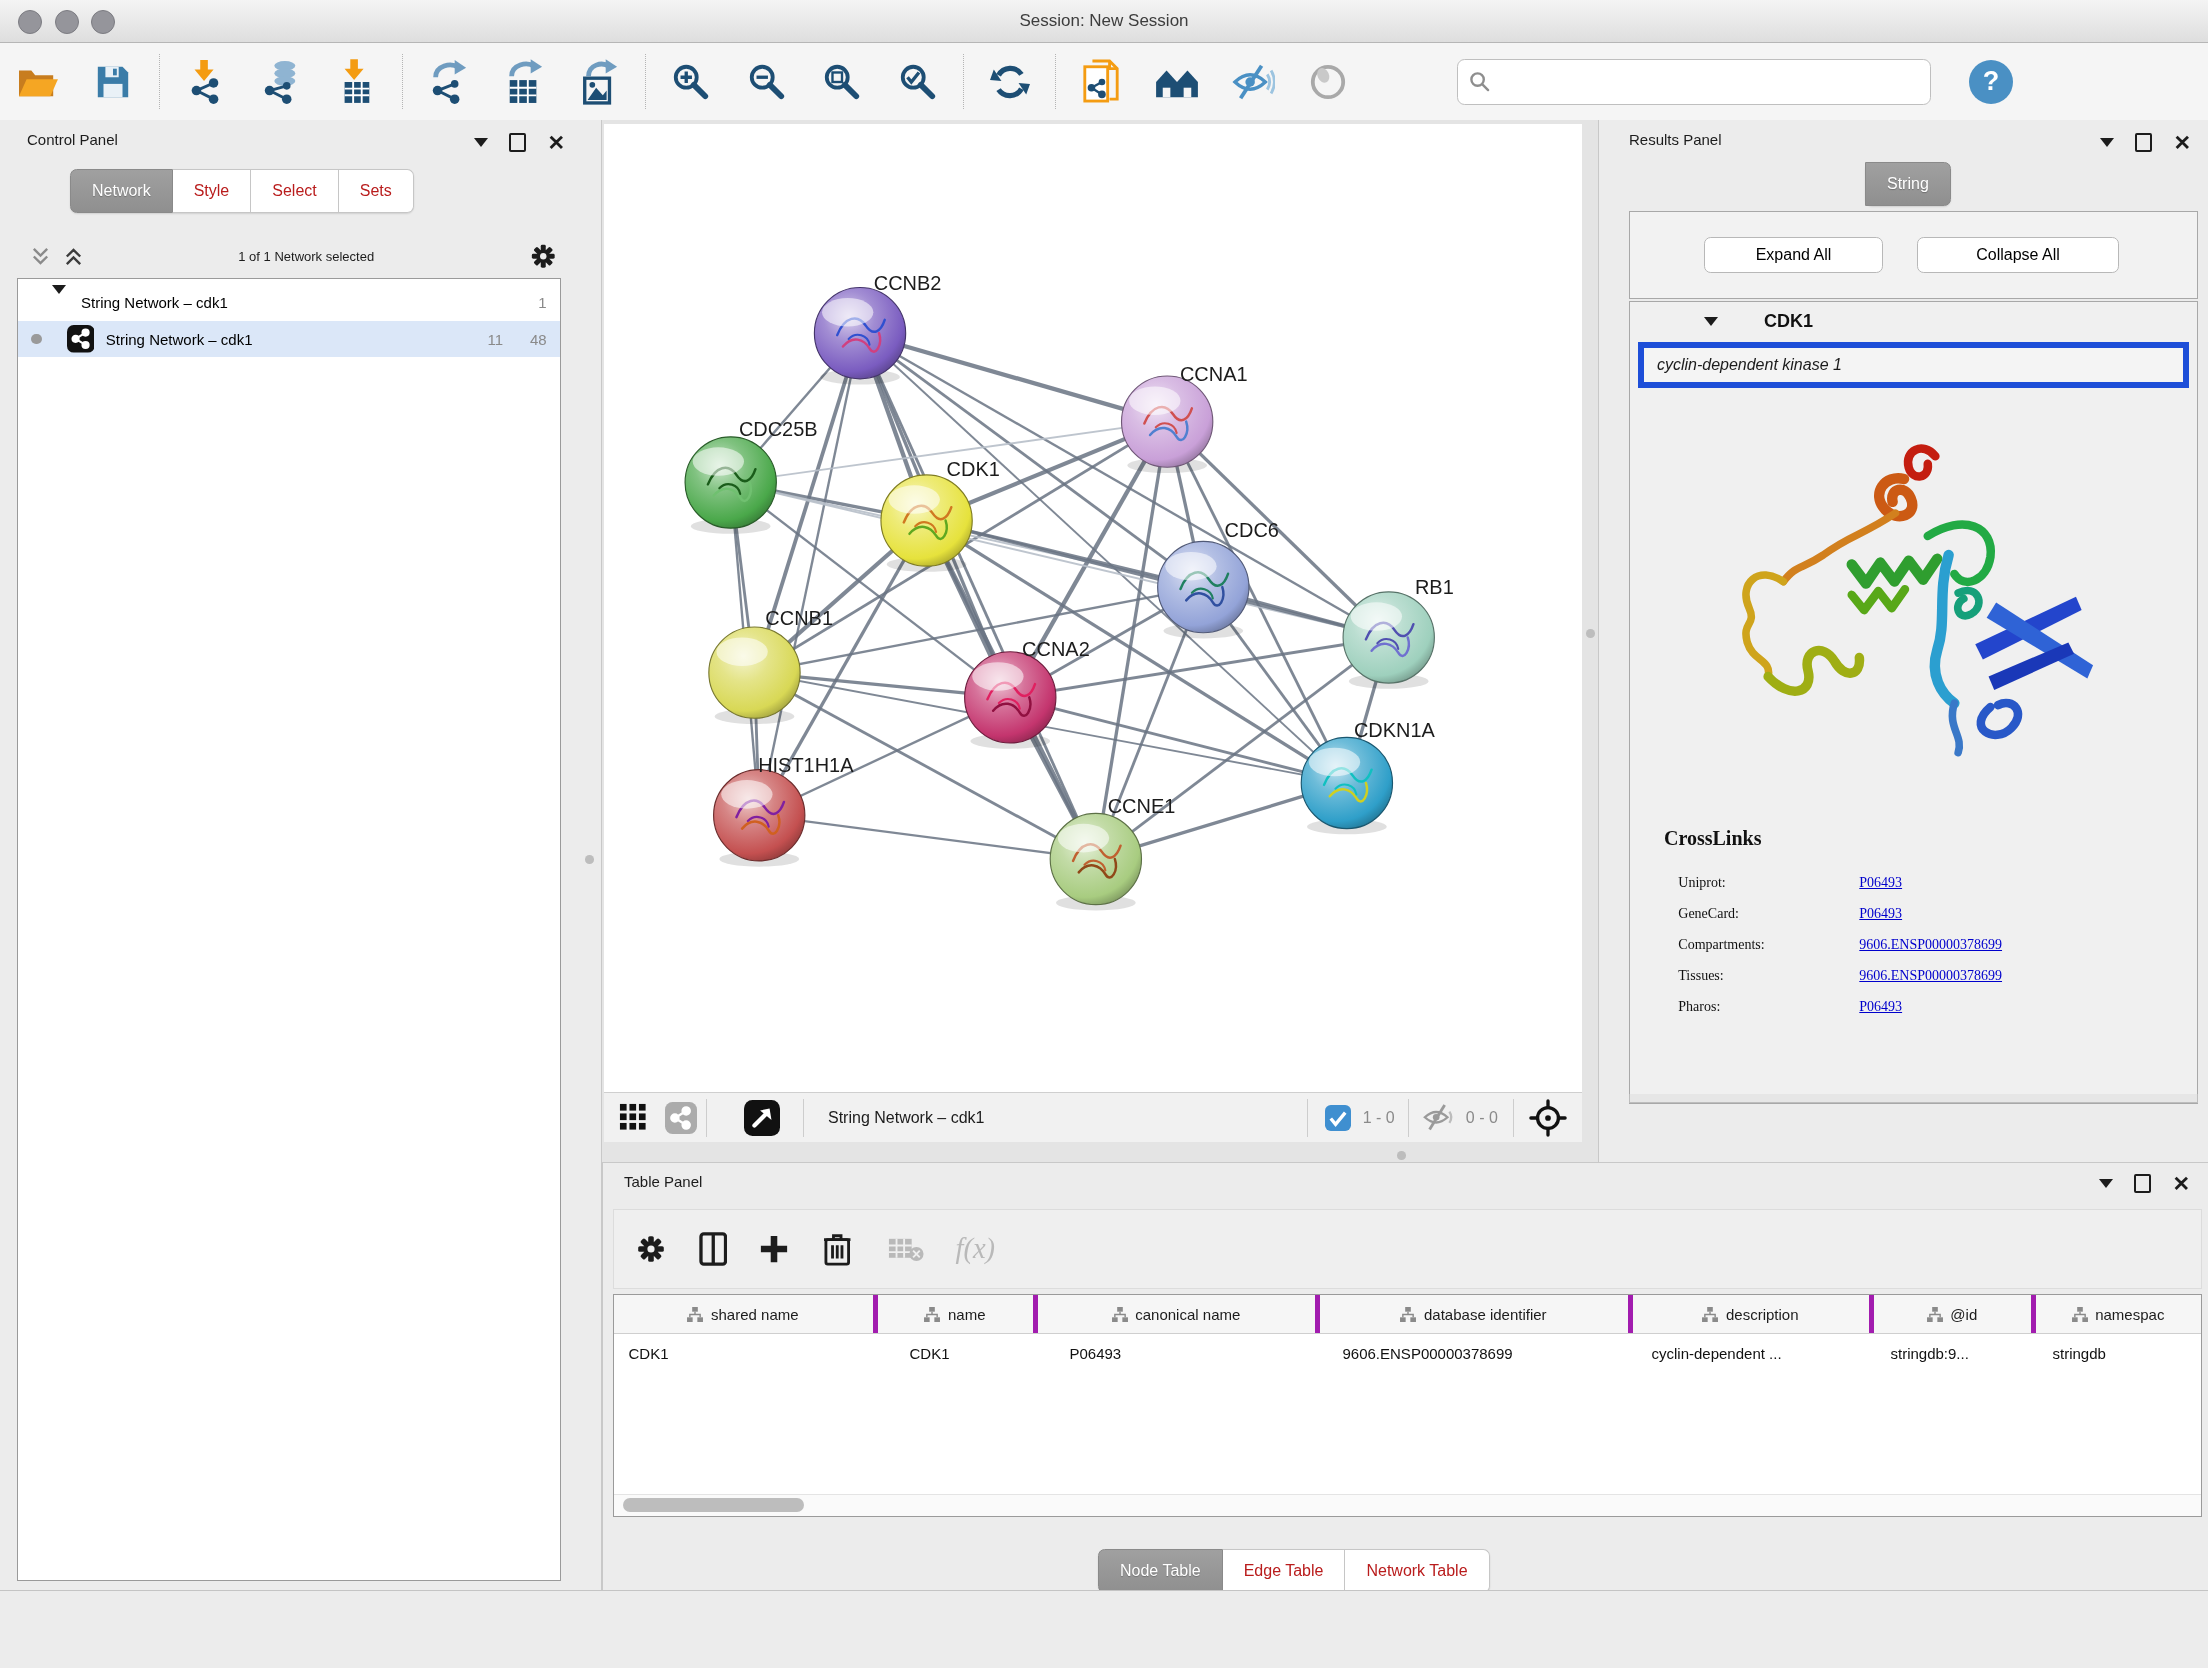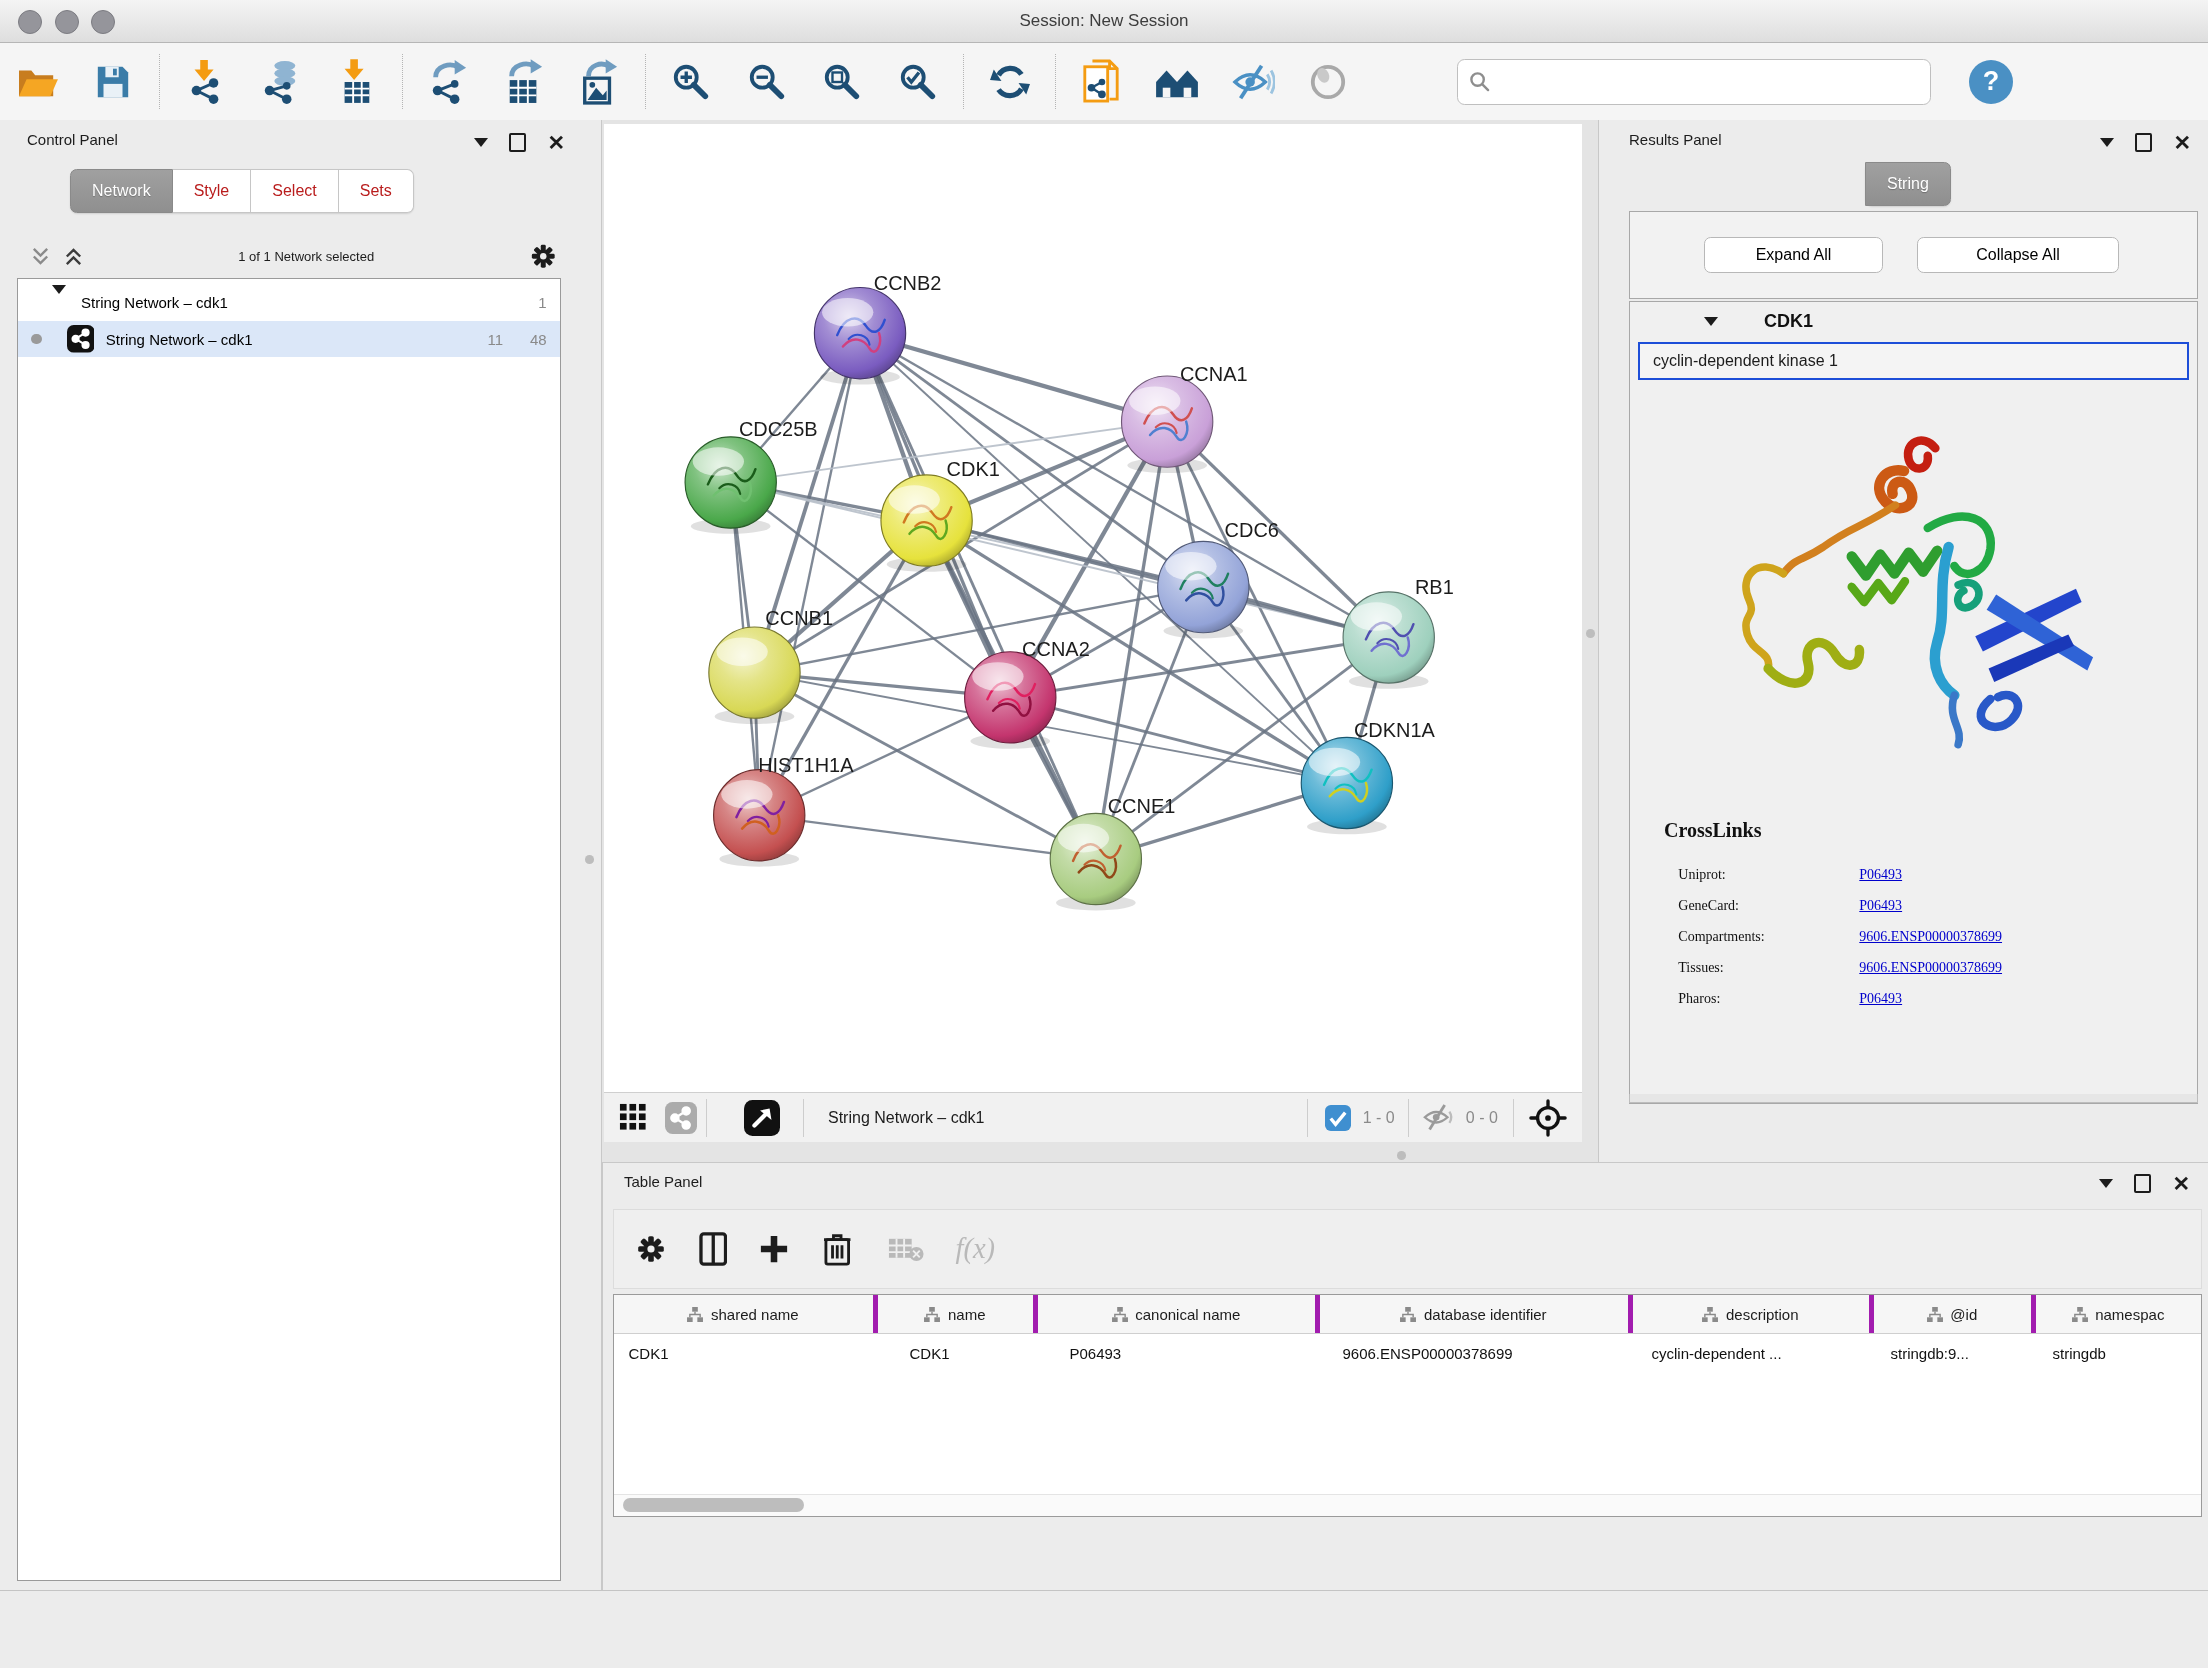--- a/index.html
+++ b/index.html
@@ -623,21 +623,21 @@
   </div>
   <div class="abs" style="left:30px;top:91px;width:567px;height:86px;background:#f2f2f2;border:1.4px solid #a8a8a8;">
     <button class="abs" style="left:74px;top:25px;width:179px;height:36px;background:#fff;border:1px solid #b8b8b8;border-radius:6.7px;font-size:16px;font-family:'Liberation Sans',sans-serif;">Expand All</button>
     <button class="abs" style="left:287px;top:25px;width:202px;height:36px;background:#fff;border:1px solid #b8b8b8;border-radius:6.7px;font-size:16px;font-family:'Liberation Sans',sans-serif;">Collapse All</button>
   </div>
   <div class="abs" style="left:30px;top:181px;width:567px;height:801px;background:#f0f0f0;border:1.4px solid #a8a8a8;overflow:hidden;">
     <div style="height:38px;display:flex;align-items:center;">
       <span class="tri-down" style="margin-left:74px"></span>
       <span style="margin-left:46px;font-size:18px;font-weight:bold;color:#111;">CDK1</span>
     </div>
-    <div style="margin:1.9px 7.6px 0 7.6px;background:#f4f4f4;border:2px solid #1d4ed8;height:34px;display:flex;align-items:center;">
+    <div style="margin:1.9px 7.6px 0 7.6px;background:#f4f4f4;border:6px solid #1d4ed8;height:34px;display:flex;align-items:center;font-style:italic;">
       <span style="margin-left:13.3px;font-size:16px;color:#1c1c1c;">cyclin-dependent kinase 1</span>
     </div>
     <div style="display:flex;justify-content:center;margin-top:34px;">
       <svg width="409" height="380" viewBox="0 0 430 400">
         <g fill="none" stroke-linecap="round">
           <path d="M238 36 C225 20 205 30 210 48 C214 62 232 60 230 44" stroke="#c41e10" stroke-width="9"></path>
           <path d="M205 60 C185 55 170 75 185 92 C198 106 220 98 212 80 C206 66 190 70 193 84" stroke="#cc5a14" stroke-width="11"></path>
           <path d="M196 96 C160 120 150 118 120 140 C96 156 92 150 78 168" stroke="#d2801e" stroke-width="8"></path>
           <path d="M78 168 C52 150 30 170 42 196 C50 214 34 210 40 232 C46 252 66 250 62 268" stroke="#cfa41c" stroke-width="8"></path>
           <path d="M62 268 C84 292 110 286 104 262 C98 240 120 232 132 252 C142 270 160 268 158 248" stroke="#9fae14" stroke-width="10"></path>
@@ -818,20 +818,25 @@
       <div class="td-cell" style="width:282px;padding-left:32px">P06493</div>
       <div class="td-cell" style="width:313px;padding-left:23px">9606.ENSP00000378699</div>
       <div class="td-cell" style="width:241px;padding-left:19px">cyclin-dependent ...</div>
       <div class="td-cell" style="width:162px;padding-left:17px">stringdb:9...</div>
       <div class="td-cell" style="flex:1;padding-left:17px">stringdb</div>
     </div>
     <div style="position:absolute;left:0;bottom:0;width:100%;height:21px;background:#fafafa;border-top:1px solid #e4e4e4;">
       <div style="position:absolute;left:9.5px;top:2.9px;width:181px;height:14.3px;background:#bdbdbd;border-radius:7.6px;"></div>
     </div>
   </div>
+  <div class="abs seg" style="left:495px;top:386px;">
+    <div class="tab active">Node Table</div>
+    <div class="tab">Edge Table</div>
+    <div class="tab">Network Table</div>
+  </div>
 </div>
 
 <div class="grip" style="left:585px;top:855px;"></div>
 <div class="grip" style="left:1586px;top:629px;"></div>
 <div class="grip" style="left:1397px;top:1151px;"></div>
 
 <div id="statusbar">
   
   
   

